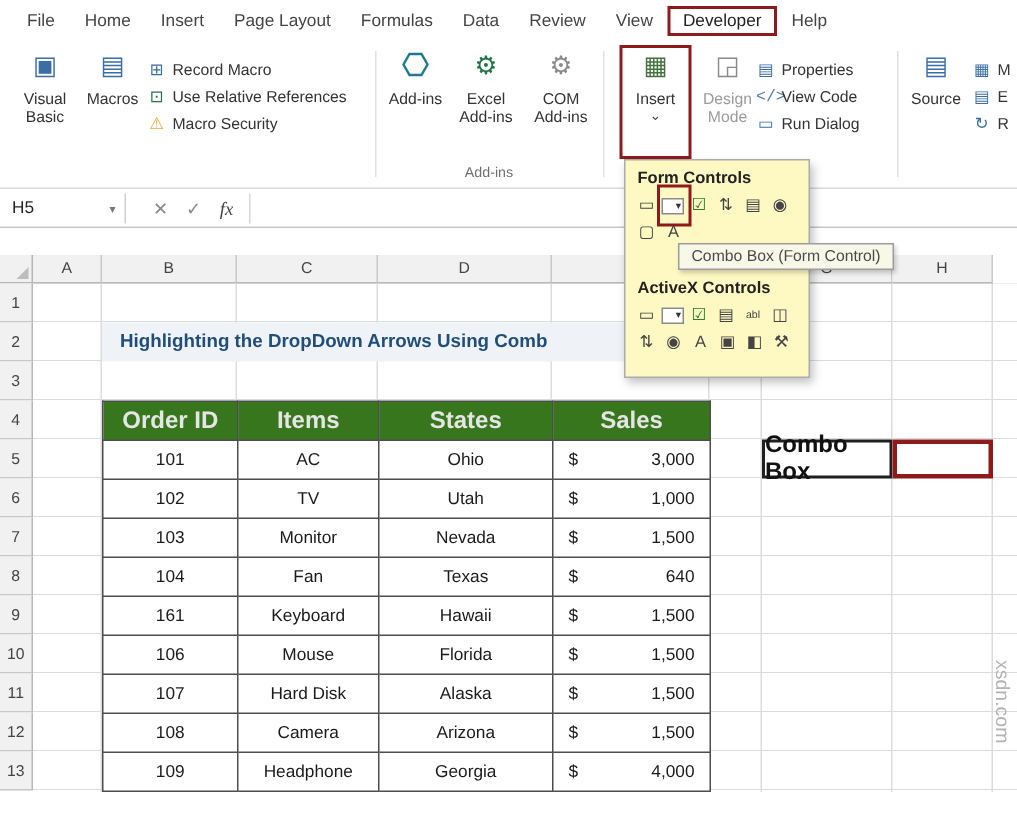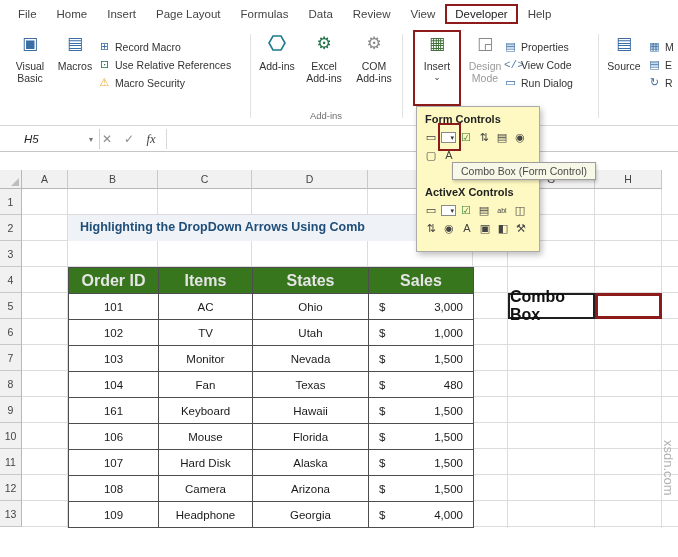--- a/index.html
+++ b/index.html
@@ -28,21 +28,21 @@
   .dim{color:#9a9a9a;}
   .ic-blue{color:#3B6EA5;}.ic-gray{color:#8a8a8a;}.ic-green{color:#217346;}
   .ic-warn{color:#E8A93B;}.ic-ins{color:#44713D;}
   .mono-ic{font-family:"Liberation Mono","DejaVu Sans Mono",monospace;font-size:8px;color:#5b7fa6;}
 
   
   .annot{position:absolute;border:2px solid #8E1B1B;pointer-events:none;}
 
   
   .fbar{position:absolute;left:0;top:126px;width:678px;height:26px;background:#fff;border-bottom:1px solid #c6c6c6;z-index:10;}
-  .namebox{position:absolute;left:16px;top:3px;width:84px;height:20px;border-right:1px solid #d0d0d0;display:flex;align-items:center;font-size:11.5px;color:#222;padding-left:8px;font-style:italic;}
+  .namebox{position:absolute;left:0;top:3px;width:84px;height:20px;border-right:1px solid #d0d0d0;display:flex;align-items:center;font-size:11.5px;color:#222;padding-left:8px;}
   .namebox .nb-caret{position:absolute;right:6px;font-size:8px;color:#777;}
   .fbtn{position:absolute;top:3px;height:20px;display:flex;align-items:center;justify-content:center;width:18px;font-size:12px;color:#8a8a8a;}
   .fx{font-family:"Liberation Serif","DejaVu Serif",serif;font-style:italic;color:#444;font-size:12.5px;}
   .fdiv{position:absolute;left:166px;top:3px;height:20px;width:1px;background:#d8d8d8;}
 
   
   .corner{position:absolute;left:0;top:170px;width:22px;height:19px;background:#F1F1F1;border-right:1px solid #B8B8B8;border-bottom:1px solid #B8B8B8;z-index:2;}
   .corner::after{content:"";position:absolute;right:2px;bottom:2px;border-left:8px solid transparent;border-bottom:8px solid #BDBDBD;}
   .col-h{position:absolute;top:170px;height:19px;background:#F1F1F1;border-right:1px solid #C8C8C8;border-bottom:1px solid #B8B8B8;font-size:10.5px;color:#444;display:flex;align-items:center;justify-content:center;z-index:2;}
   .row-h{position:absolute;left:0;width:22px;height:26px;background:#F1F1F1;border-right:1px solid #B8B8B8;border-bottom:1px solid #C8C8C8;font-size:10.5px;color:#444;display:flex;align-items:center;justify-content:center;z-index:2;}
@@ -285,21 +285,21 @@
           </div>
         </td>
       </tr>
       <tr>
         <td>104</td>
         <td>Fan</td>
         <td>Texas</td>
         <td>
           <div class="sales">
             <span>$</span>
-            <span>480</span>
+            <span>640</span>
           </div>
         </td>
       </tr>
       <tr>
         <td>161</td>
         <td>Keyboard</td>
         <td>Hawaii</td>
         <td>
           <div class="sales">
             <span>$</span>

